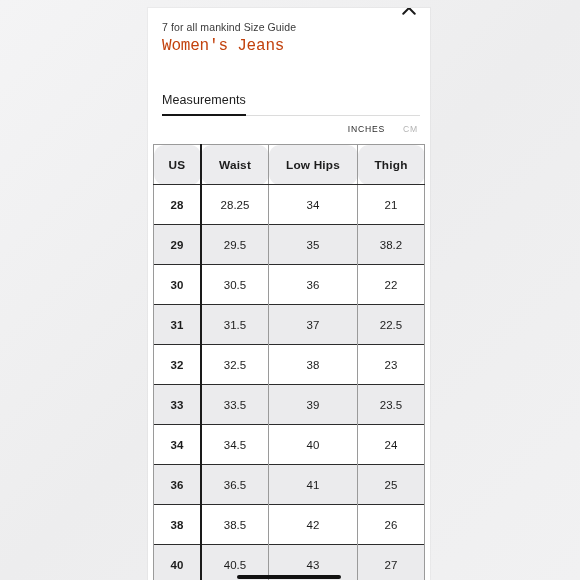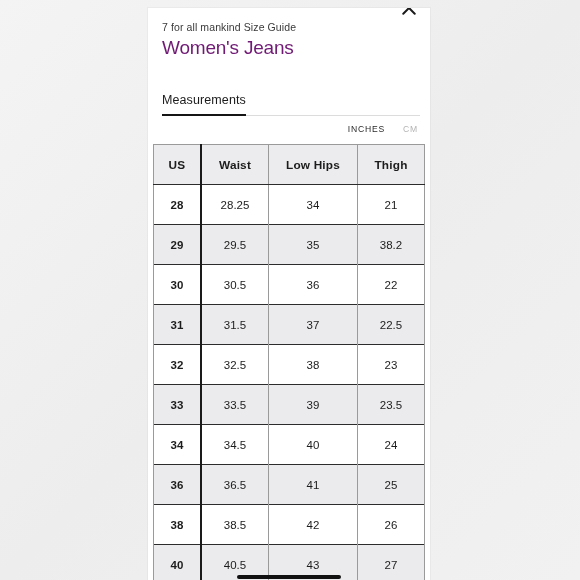--- a/index.html
+++ b/index.html
@@ -59,25 +59,26 @@
     top: 13px;
     font-size: 10.5px;
     color: #3a3a3a;
     letter-spacing: 0.1px;
     white-space: nowrap;
   }
   .page-title {
     position: absolute;
     left: 14px;
     top: 29px;
-    font-size: 19px;
+    font-size: 16px;
     font-weight: 400;
-    color: #701a75;
+    color: #c2410c;
     letter-spacing: -0.2px;
     white-space: nowrap;
+    font-family: Liberation Mono, monospace;
   }
 
   
   .tabs-wrap {
     position: absolute;
     left: 0;
     top: 82px;
     width: 282px;
     height: 26px;
   }
@@ -137,20 +138,21 @@
     color: #1c1c1c;
     border: 1px solid #9a9a9a;
     padding: 0;
   }
   .size-table thead th {
     background: #ececee;
     font-weight: 700;
     font-size: 11.8px;
     letter-spacing: 0.2px;
     border-bottom: 1.6px solid #2c2c2c;
+    border-radius: 11px;
   }
   .size-table tbody tr.alt td {
     background: #ebebed;
   }
   .size-table tbody tr td {
     background: #ffffff;
     border-top: 1.6px solid #2c2c2c;
     border-bottom: none;
     font-weight: 400;
   }

